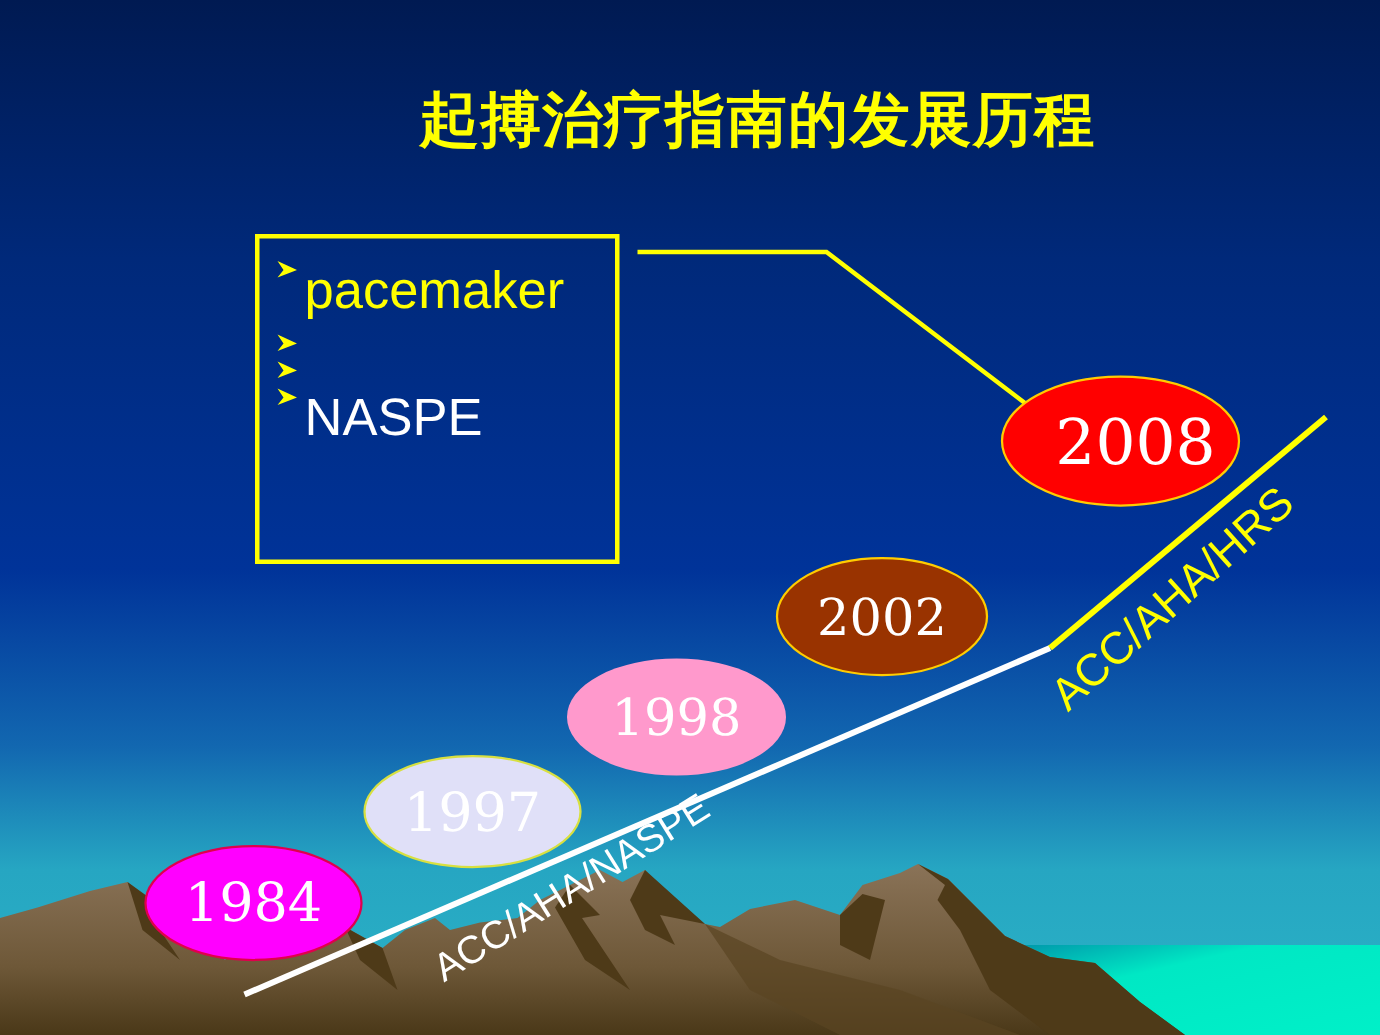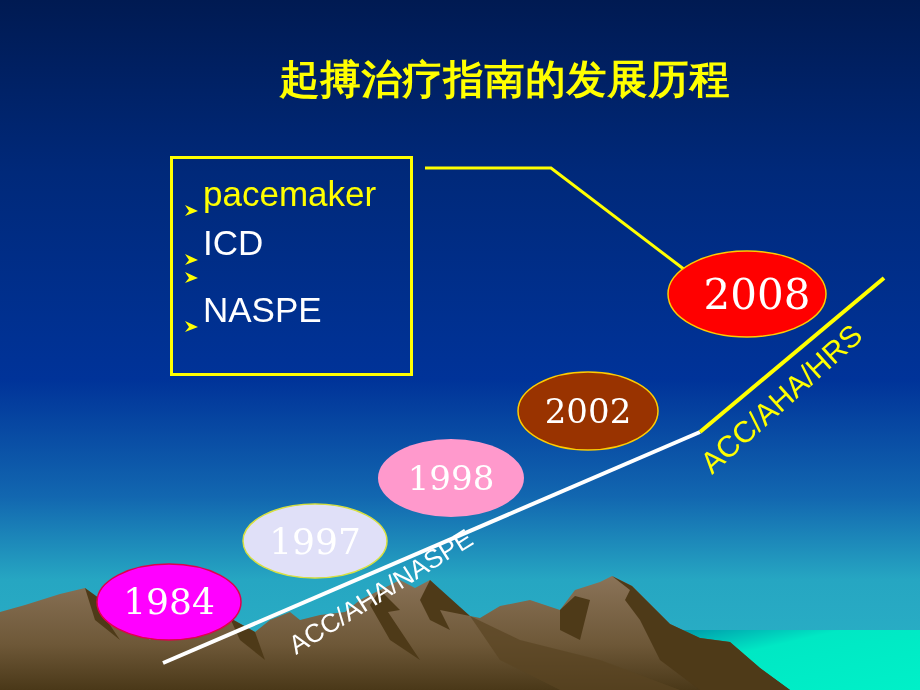--- a/index.html
+++ b/index.html
@@ -12,21 +12,21 @@
     letter-spacing: 1px;
     margin-left: 45px;
   }
   .devbox {
     position: absolute; left: 170px; top: 156px; width: 243px; height: 220px;
     border: 3px solid #ffff00; box-sizing: border-box;
     padding: 10px 0 0 10px;
   }
   .dev-item {
     font-family: "Liberation Sans", sans-serif; font-size: 35px; line-height: 49px;
-    color: #ffffff; white-space: nowrap; display: flex; align-items: flex-end;
+    color: #ffffff; white-space: nowrap; display: flex; align-items: flex-start;
   }
   .dev-item.first { color: #ffff00; }
   .bullet { display: inline-block; width: 18px; height: 18px; margin-right: 2px; }
 </style>
 </head>
 <body>
 
 <div id="slide">
   <svg width="920" height="690" viewBox="0 0 920 690" style="position:absolute;left:0;top:0">
     <defs>
@@ -102,21 +102,20 @@
     <div class="dev-item first">
       <svg class="bullet" viewBox="0 0 18 18">
           <path d="M2,5 L15,11 L2,16 L6,11 Z" fill="#ffff00"></path>
         </svg>
       <span>pacemaker</span>
     </div>
     <div class="dev-item">
       <svg class="bullet" viewBox="0 0 18 18">
           <path d="M2,5 L15,11 L2,16 L6,11 Z" fill="#ffff00"></path>
         </svg>
-      <span>ICD</span>
     </div>
     <div class="dev-item">
       <svg class="bullet" viewBox="0 0 18 18">
           <path d="M2,5 L15,11 L2,16 L6,11 Z" fill="#ffff00"></path>
         </svg>
     </div>
     <div class="dev-item">
       <svg class="bullet" viewBox="0 0 18 18">
           <path d="M2,5 L15,11 L2,16 L6,11 Z" fill="#ffff00"></path>
         </svg>

